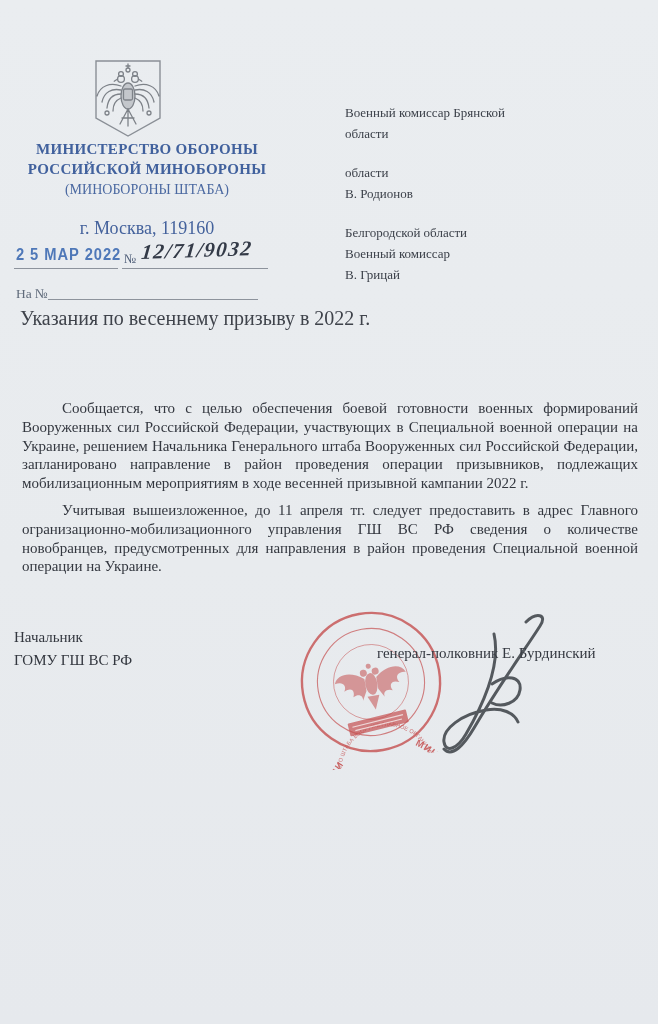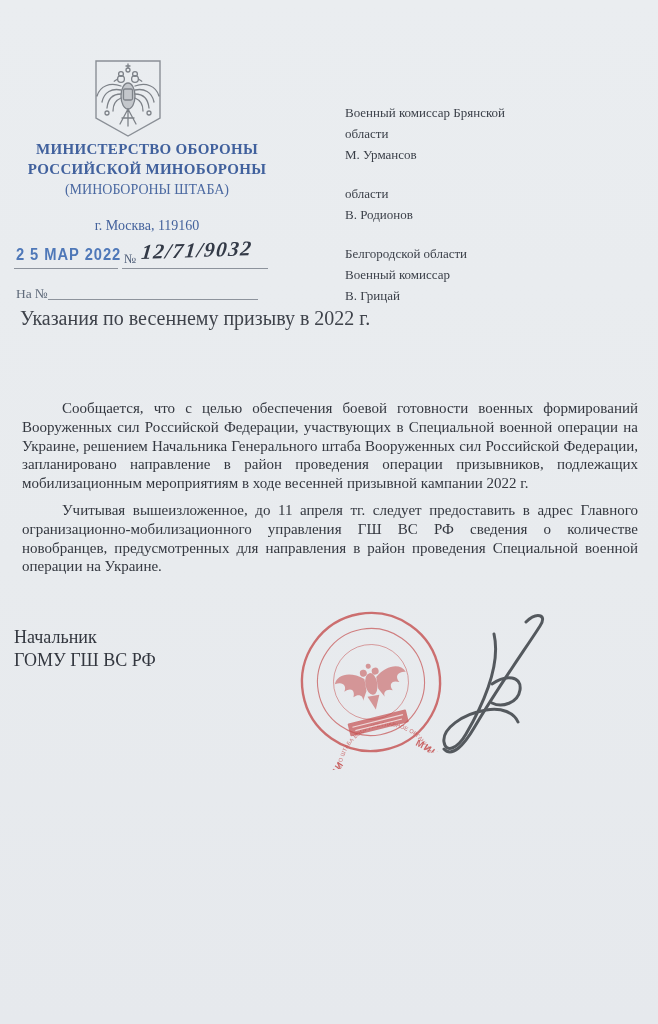--- a/index.html
+++ b/index.html
@@ -10,21 +10,21 @@
     overflow:hidden;
     font-family:"Liberation Serif","DejaVu Serif",serif;
     color:#363b44;
   }
   .abs{position:absolute;}
   
   .lh-col{left:6px;top:0;width:282px;text-align:center;}
   .org1{top:141px;font-weight:bold;font-size:15px;letter-spacing:.3px;color:#41619d;}
   .org2{top:161px;font-weight:bold;font-size:15px;letter-spacing:.3px;color:#41619d;}
   .org3{top:182px;font-size:14px;color:#4b69a1;}
-  .city{top:218px;font-size:14px;color:#44629c;}
+  .city{top:218px;font-size:18px;color:#44629c;}
   .date-stamp{
     left:16px;top:246px;
     font-family:"Liberation Sans","DejaVu Sans",sans-serif;
     font-weight:bold;font-size:16px;letter-spacing:1px;
     color:#3f6cb3;opacity:.9;
     transform:scaleX(.92);transform-origin:left center;
   }
   .num-sign{left:124px;top:251px;font-size:13px;color:#51607a;}
   .doc-num{
     left:140px;top:240px;
@@ -39,21 +39,21 @@
   .u-ref{left:48px;top:299px;width:210px;}
   .subject{left:20px;top:307px;font-size:20px;color:#3f434b;}
   
   .recipients{left:345px;top:102px;width:300px;font-size:13px;line-height:21px;color:#3a3f48;}
   .recipient{margin-bottom:18px;}
   
   .body-text{left:14px;top:391px;width:632px;font-size:15px;line-height:18.8px;
     text-align:justify;color:#33373f;}
   .body-text p{margin:8px;text-indent:40px;}
   
-  .sig-left{left:14px;top:626px;font-size:18px;line-height:23px;color:#33373f;}
+  .sig-left{left:14px;top:626px;font-size:15px;line-height:23px;color:#33373f;}
   .signer{left:377px;top:645px;font-size:15px;color:#33373f;z-index:3;}
   
   .stamp{left:291px;top:602px;z-index:2;transform:rotate(-10deg);opacity:.88;}
   .autograph{left:408px;top:606px;z-index:4;}
   .emblem{left:92px;top:58px;}
 </style>
 </head>
 <body>
 
 <div class="page">
@@ -99,21 +99,20 @@
 
   <div class="abs ref-label">На №</div>
   <div class="abs u-line u-ref"></div>
 
   <div class="abs subject">Указания по весеннему призыву в 2022 г.</div>
 
   <div class="abs recipients">
     <div class="recipient">
       <div>Военный комиссар Брянской</div>
       <div>области</div>
-      <div>М. Урмансов</div>
     </div>
     <div class="recipient">
       <div>области</div>
       <div>В. Родионов</div>
     </div>
     <div class="recipient">
       <div>Белгородской области</div>
       <div>Военный комиссар</div>
       <div>В. Грицай</div>
     </div>
@@ -121,20 +120,21 @@
 
   <div class="abs body-text">
     <p>Сообщается, что с целью обеспечения боевой готовности военных формирований Вооруженных сил Российской Федерации, участвующих в Специальной военной операции на Украине, решением Начальника Генерального штаба Вооруженных сил Российской Федерации, запланировано направление в район проведения операции призывников, подлежащих мобилизационным мероприятиям в ходе весенней призывной кампании 2022 г.</p>
     <p>Учитывая вышеизложенное, до 11 апреля тг. следует предоставить в адрес Главного огранизационно-мобилизационного управления ГШ ВС РФ сведения о количестве новобранцев, предусмотренных для направления в район проведения Специальной военной операции на Украине.</p>
   </div>
 
   <div class="abs sig-left">
     <div>Начальник</div>
     <div>ГОМУ ГШ ВС РФ</div>
   </div>
+  <div class="abs signer">генерал-полковник Е. Бурдинский</div>
 
   <svg class="abs stamp" width="160" height="160" viewBox="0 0 160 160">
     <defs>
       <path id="outerArc" d="M 80,140.5 A 60.5,60.5 0 1 1 79.9,140.5"></path>
       <path id="innerArc" d="M 80,125.5 A 45.5,45.5 0 1 1 79.9,125.5"></path>
     </defs>
     <circle cx="80" cy="80" r="69" fill="none" stroke="#c03b3b" stroke-width="2.4" opacity=".8"></circle>
     <circle cx="80" cy="80" r="53.5" fill="none" stroke="#c03b3b" stroke-width="1.1" opacity=".7"></circle>
     <circle cx="80" cy="80" r="37.5" fill="none" stroke="#c03b3b" stroke-width=".9" opacity=".55"></circle>
     <text font-family="Liberation Sans, DejaVu Sans, sans-serif" font-size="9.5" font-weight="bold" fill="#c03b3b" fill-opacity=".85" letter-spacing="0.8">

